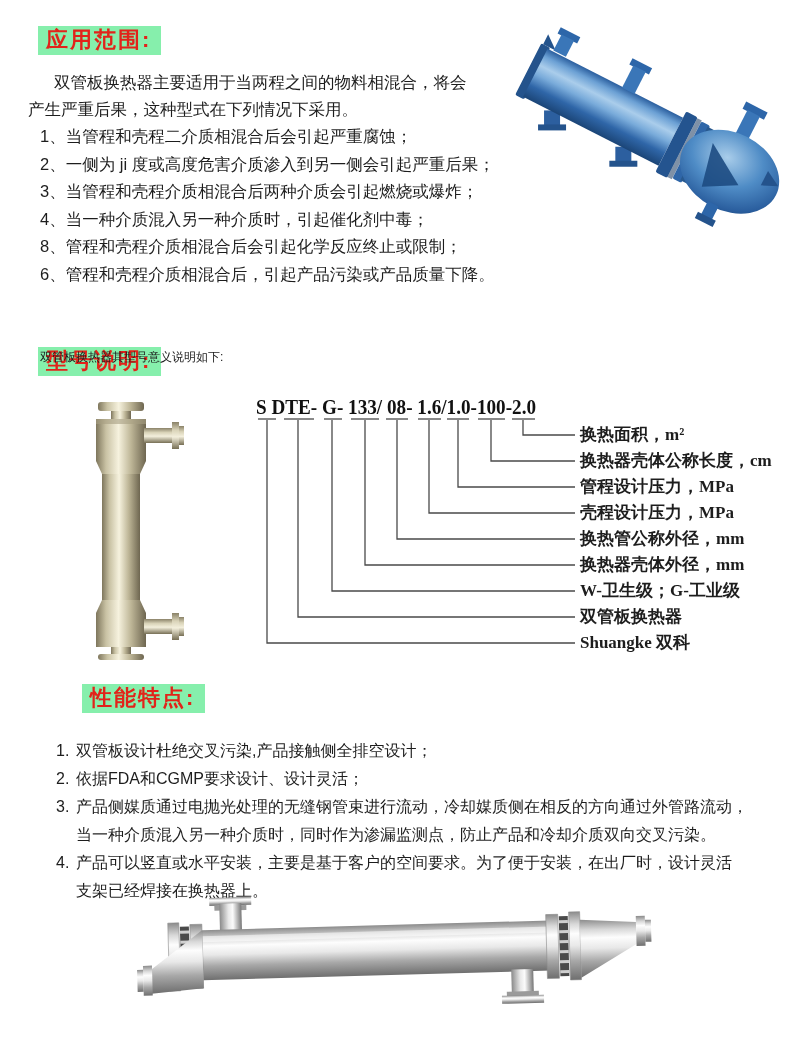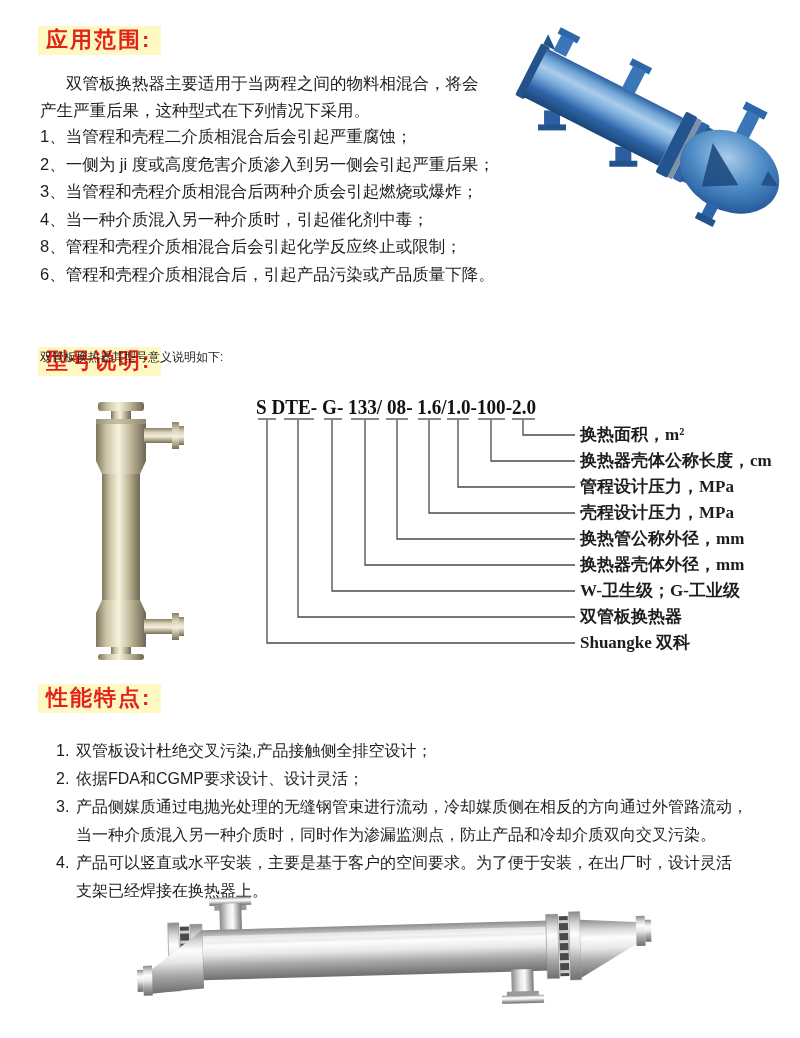--- a/index.html
+++ b/index.html
@@ -1,20 +1,20 @@
 <!DOCTYPE html>
 <html><head>
 <meta charset="utf-8">
 <style>
   html,body{margin:0;padding:0;background:#fff;}
   .page{position:relative;width:800px;height:1038px;background:#ffffff;overflow:hidden;
         font-family:"Liberation Sans","DejaVu Sans",sans-serif;color:#1d1d1d;}
-  .sec-header{position:absolute;left:38px;display:inline-block;background:#fef9c3;color:#e2231a;
+  .sec-header{position:absolute;left:38px;display:inline-block;background:#86efac;color:#e2231a;
         font-size:22px;font-weight:bold;letter-spacing:2px;padding:2px 10px 3px 8px;line-height:24px;}
-  .intro{position:absolute;left:40px;top:70px;width:470px;font-size:16.5px;line-height:27px;font-weight:500;}
+  .intro{position:absolute;left:28px;top:70px;width:470px;font-size:16.5px;line-height:27px;font-weight:500;font-family:Liberation Mono, monospace;}
   .intro .ind{padding-left:26px;}
   .app-items{position:absolute;left:40px;top:123px;width:480px;font-size:16.5px;line-height:27.5px;font-weight:500;}
   .subtitle{position:absolute;left:40px;top:349px;font-size:12px;font-weight:500;}
   .features{position:absolute;left:56px;top:737px;width:720px;font-size:16px;line-height:28px;font-weight:500;}
   .f-line{display:flex;}
   .f-num{width:20px;flex:none;}
   .f-cont{padding-left:20px;}
   .illus{position:absolute;}
   .diagram{position:absolute;left:250px;top:388px;}
   .diagram text.code{font-family:"Liberation Serif","DejaVu Serif",serif;font-weight:bold;font-size:21px;fill:#111;}
@@ -154,21 +154,21 @@
     <text class="lbl" x="330" y="78">换热器壳体公称长度，cm</text>
     <text class="lbl" x="330" y="104">管程设计压力，MPa</text>
     <text class="lbl" x="330" y="130">壳程设计压力，MPa</text>
     <text class="lbl" x="330" y="156">换热管公称外径，mm</text>
     <text class="lbl" x="330" y="182">换热器壳体外径，mm</text>
     <text class="lbl" x="330" y="208">W-卫生级；G-工业级</text>
     <text class="lbl" x="330" y="234">双管板换热器</text>
     <text class="lbl" x="330" y="260">Shuangke 双科</text>
   </svg>
 
-  <div class="sec-header" style="top:684px;">性能特点:</div>
+  <div class="sec-header" style="top:684px;margin-left:44px;">性能特点:</div>
 
   <div class="features">
     <div class="f-line">
       <span class="f-num">1.</span>
       <span>双管板设计杜绝交叉污染,产品接触侧全排空设计；</span>
     </div>
     <div class="f-line">
       <span class="f-num">2.</span>
       <span>依据FDA和CGMP要求设计、设计灵活；</span>
     </div>

